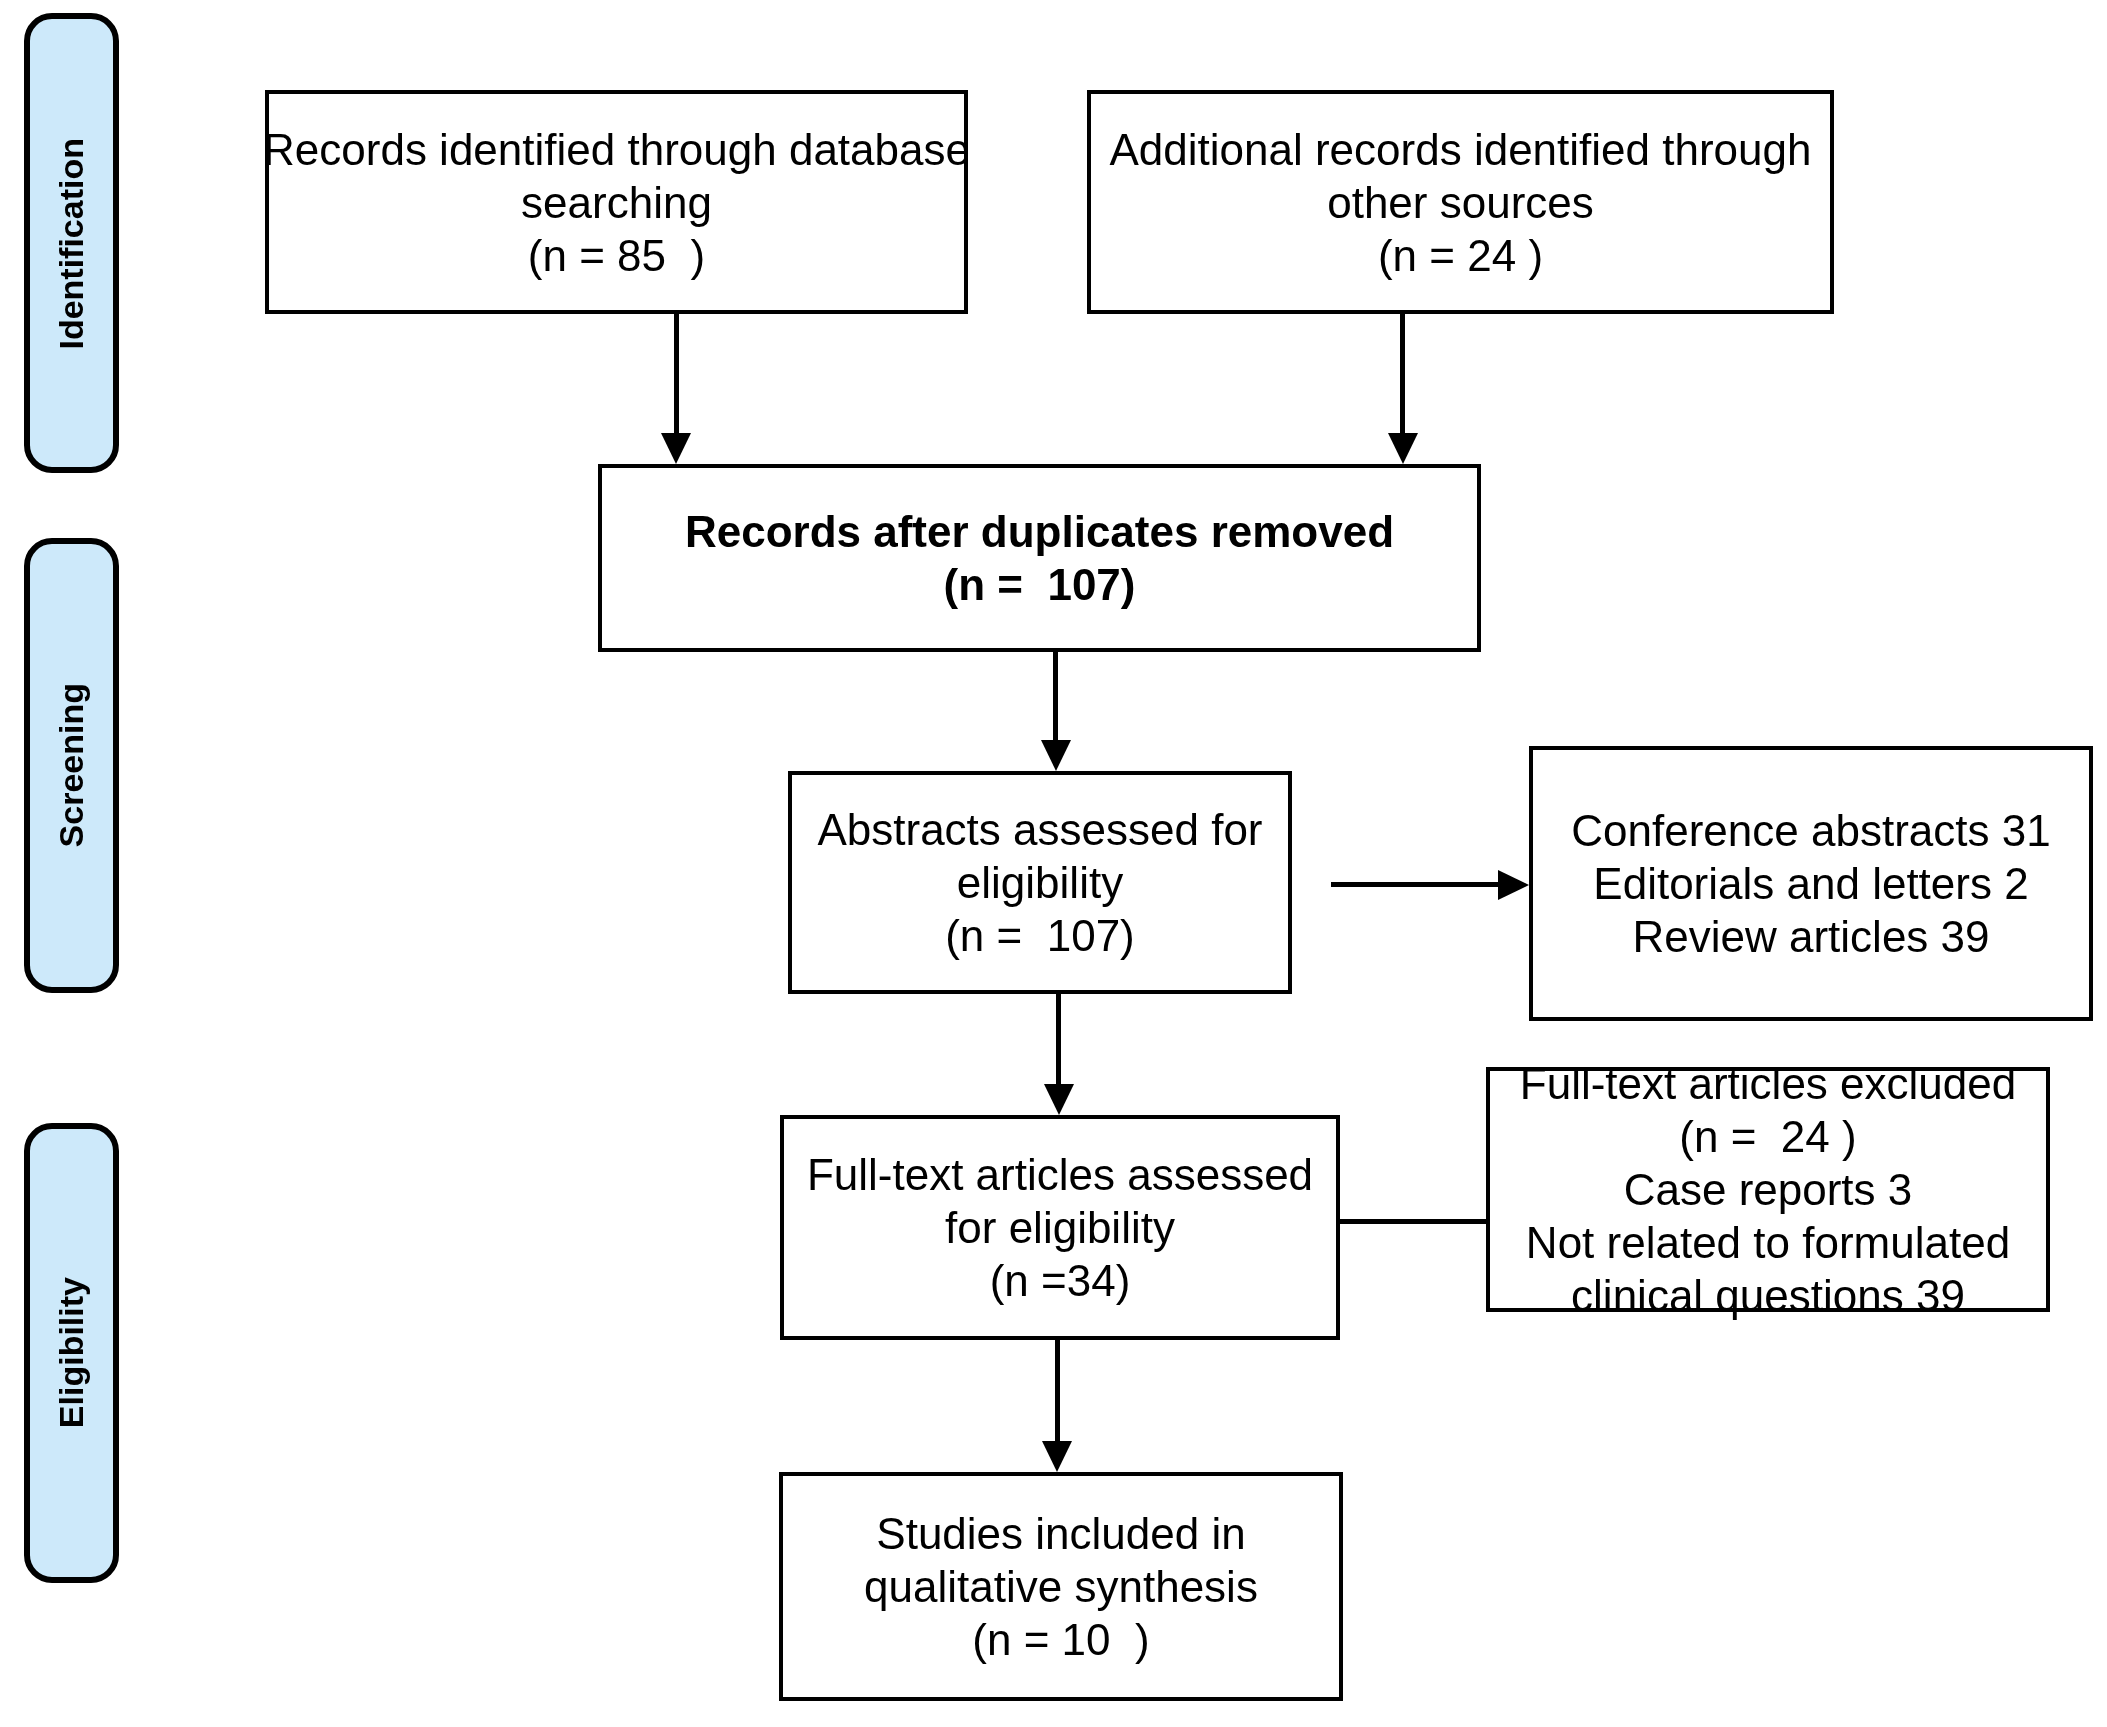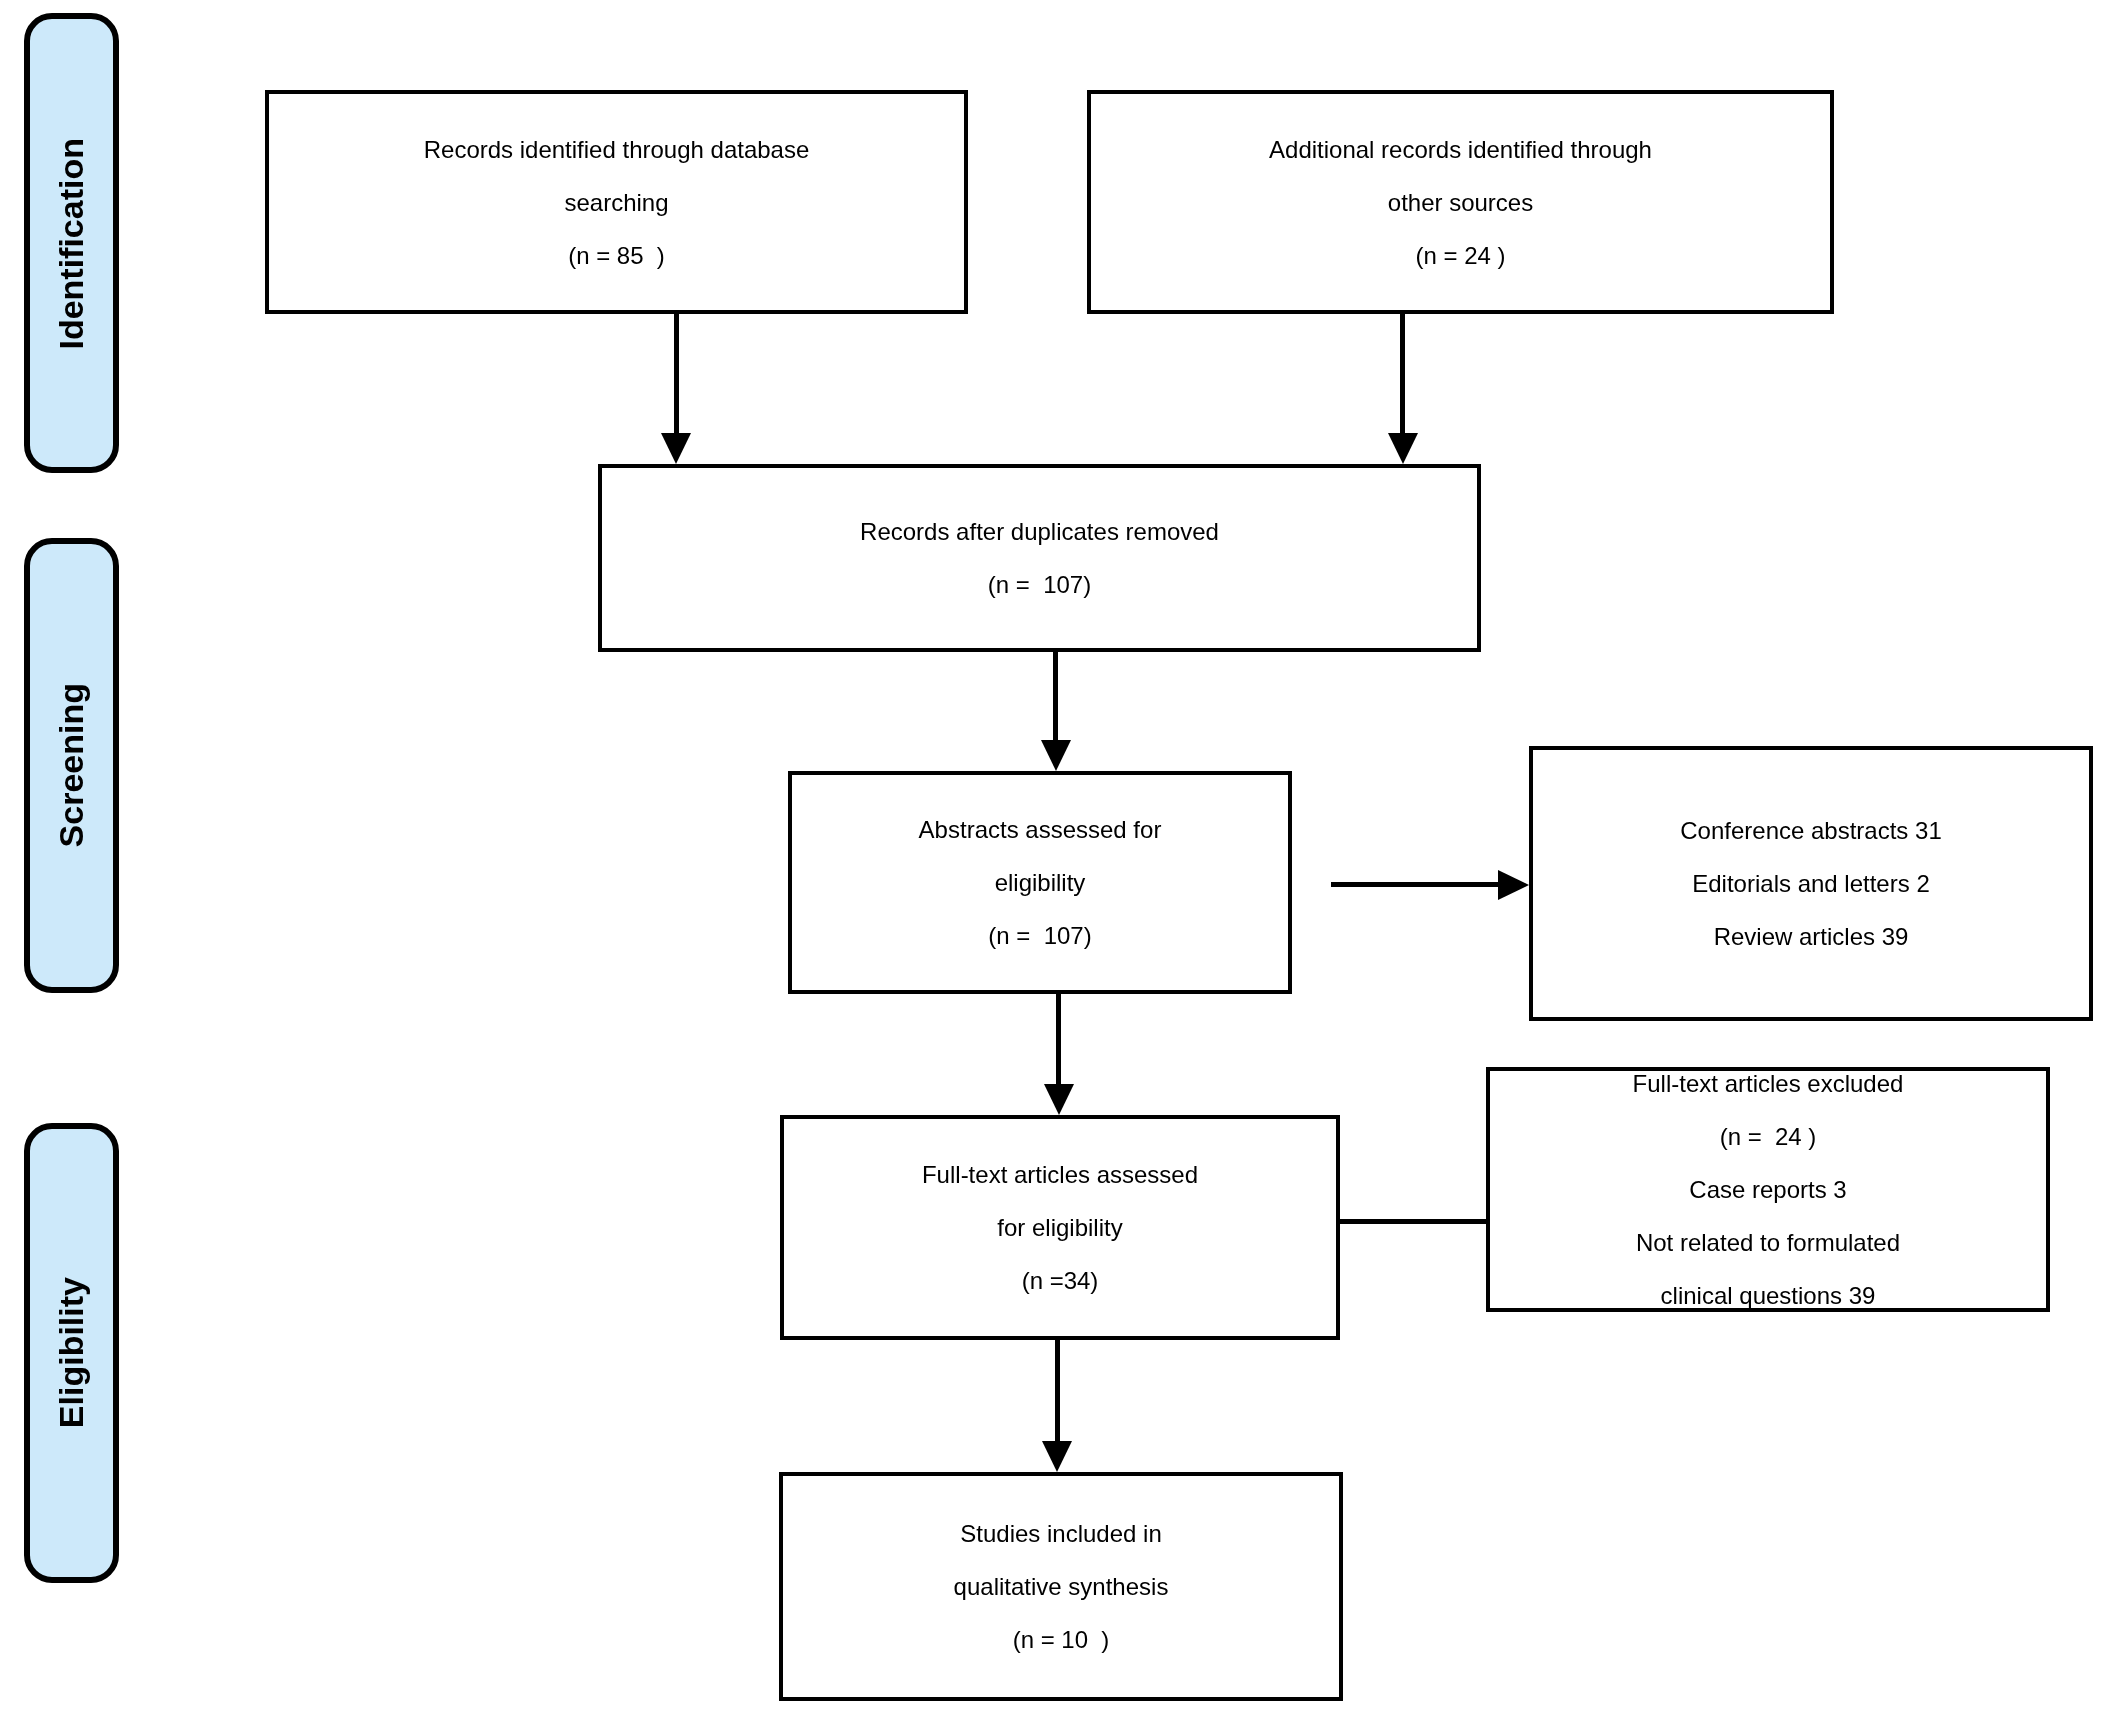--- a/index.html
+++ b/index.html
@@ -22,21 +22,21 @@
     box-sizing: border-box;
     border: 4.4px solid #000000;
     background: #ffffff;
     display: flex;
     flex-direction: column;
     justify-content: center;
     align-items: center;
     text-align: center;
   }
   .fbox .ln {
-    font-size: 24px;
+    font-size: 44px;
     line-height: 53px;
     white-space: pre;
   }
   
   .stage {
     position: absolute;
     box-sizing: border-box;
     border: 6.7px solid #000000;
     border-radius: 28px;
     background: #cde9fa;
@@ -96,21 +96,21 @@
     <div class="ln">other sources</div>
     <div class="ln">(n = 24 )</div>
   </div>
 
   <div class="vline" style="left:674px; top:314px; height:122px;"></div>
   <div class="head-down" style="left:661px; top:433px;"></div>
 
   <div class="vline" style="left:1400px; top:314px; height:122px;"></div>
   <div class="head-down" style="left:1388px; top:433px;"></div>
 
-  <div class="fbox" style="left:598px; top:464px; width:883px; height:188px;">
+  <div class="fbox" style="left:598px; top:464px; width:883px; height:188px;font-weight:bold;">
     <div class="ln">Records after duplicates removed</div>
     <div class="ln">(n =  107)</div>
   </div>
 
   <div class="vline" style="left:1053px; top:652px; height:90px;"></div>
   <div class="head-down" style="left:1041px; top:740px;"></div>
 
   <div class="fbox" style="left:788px; top:771px; width:504px; height:223px;">
     <div class="ln">Abstracts assessed for</div>
     <div class="ln">eligibility</div>

